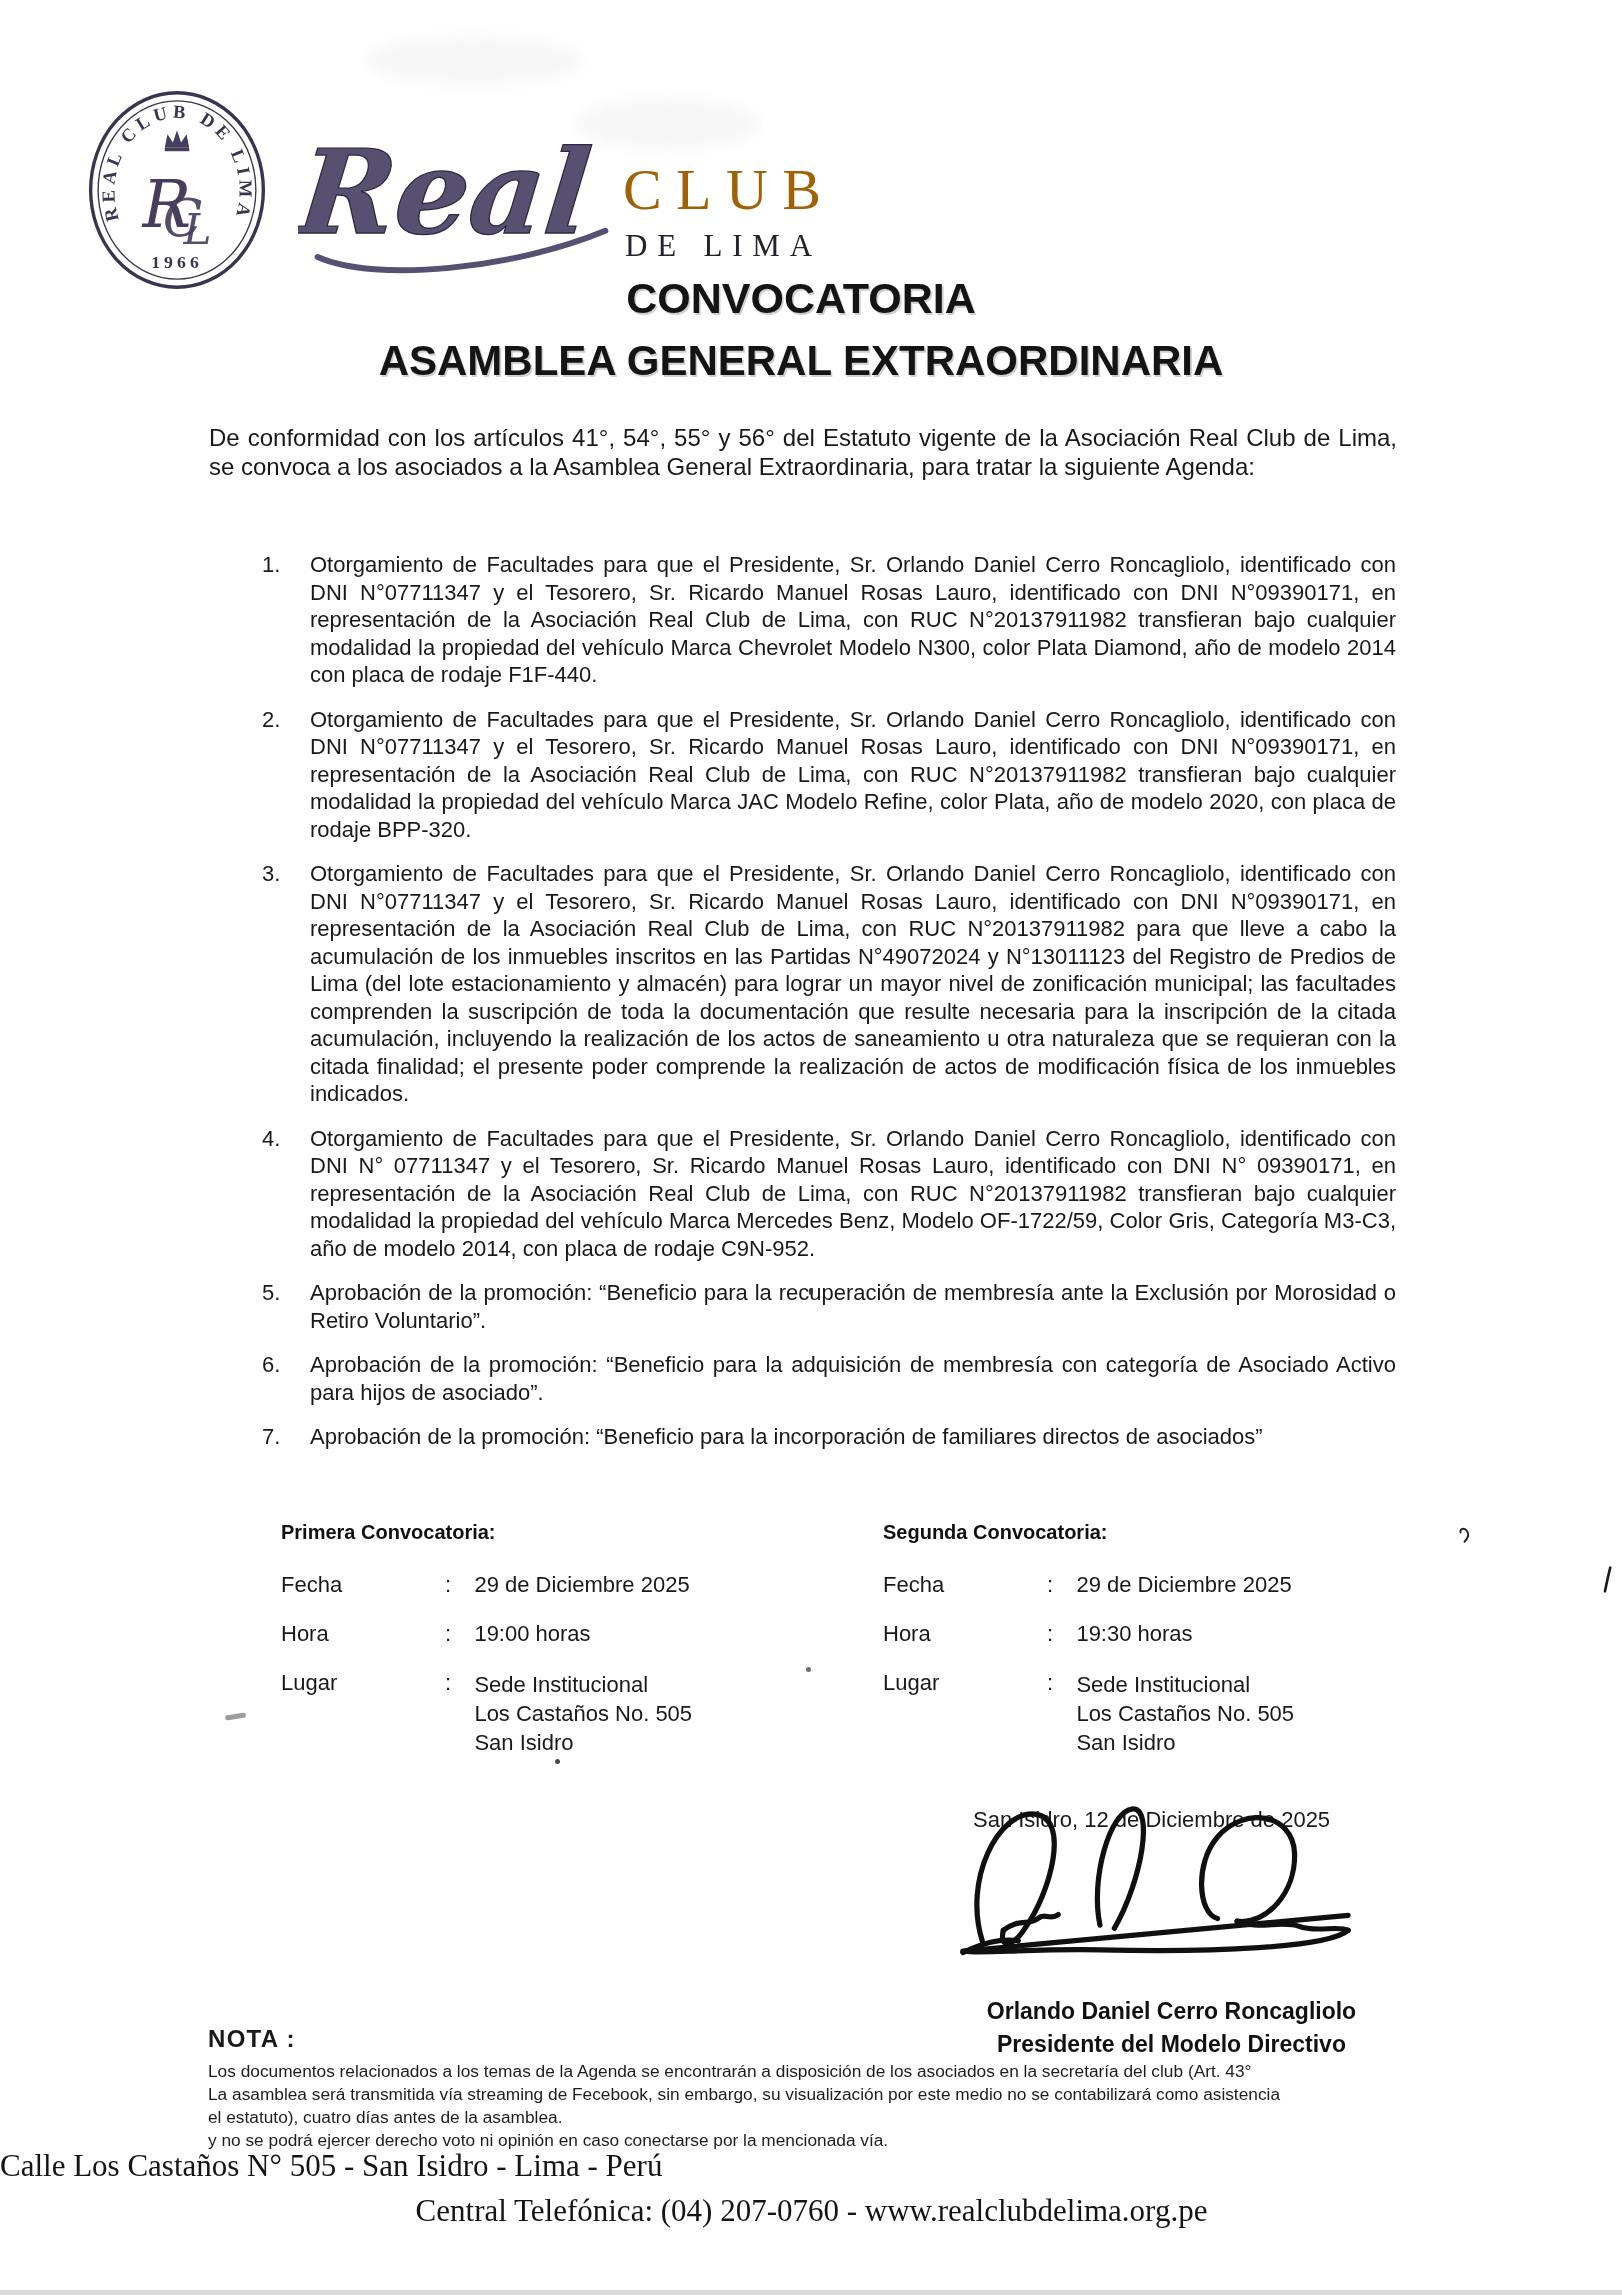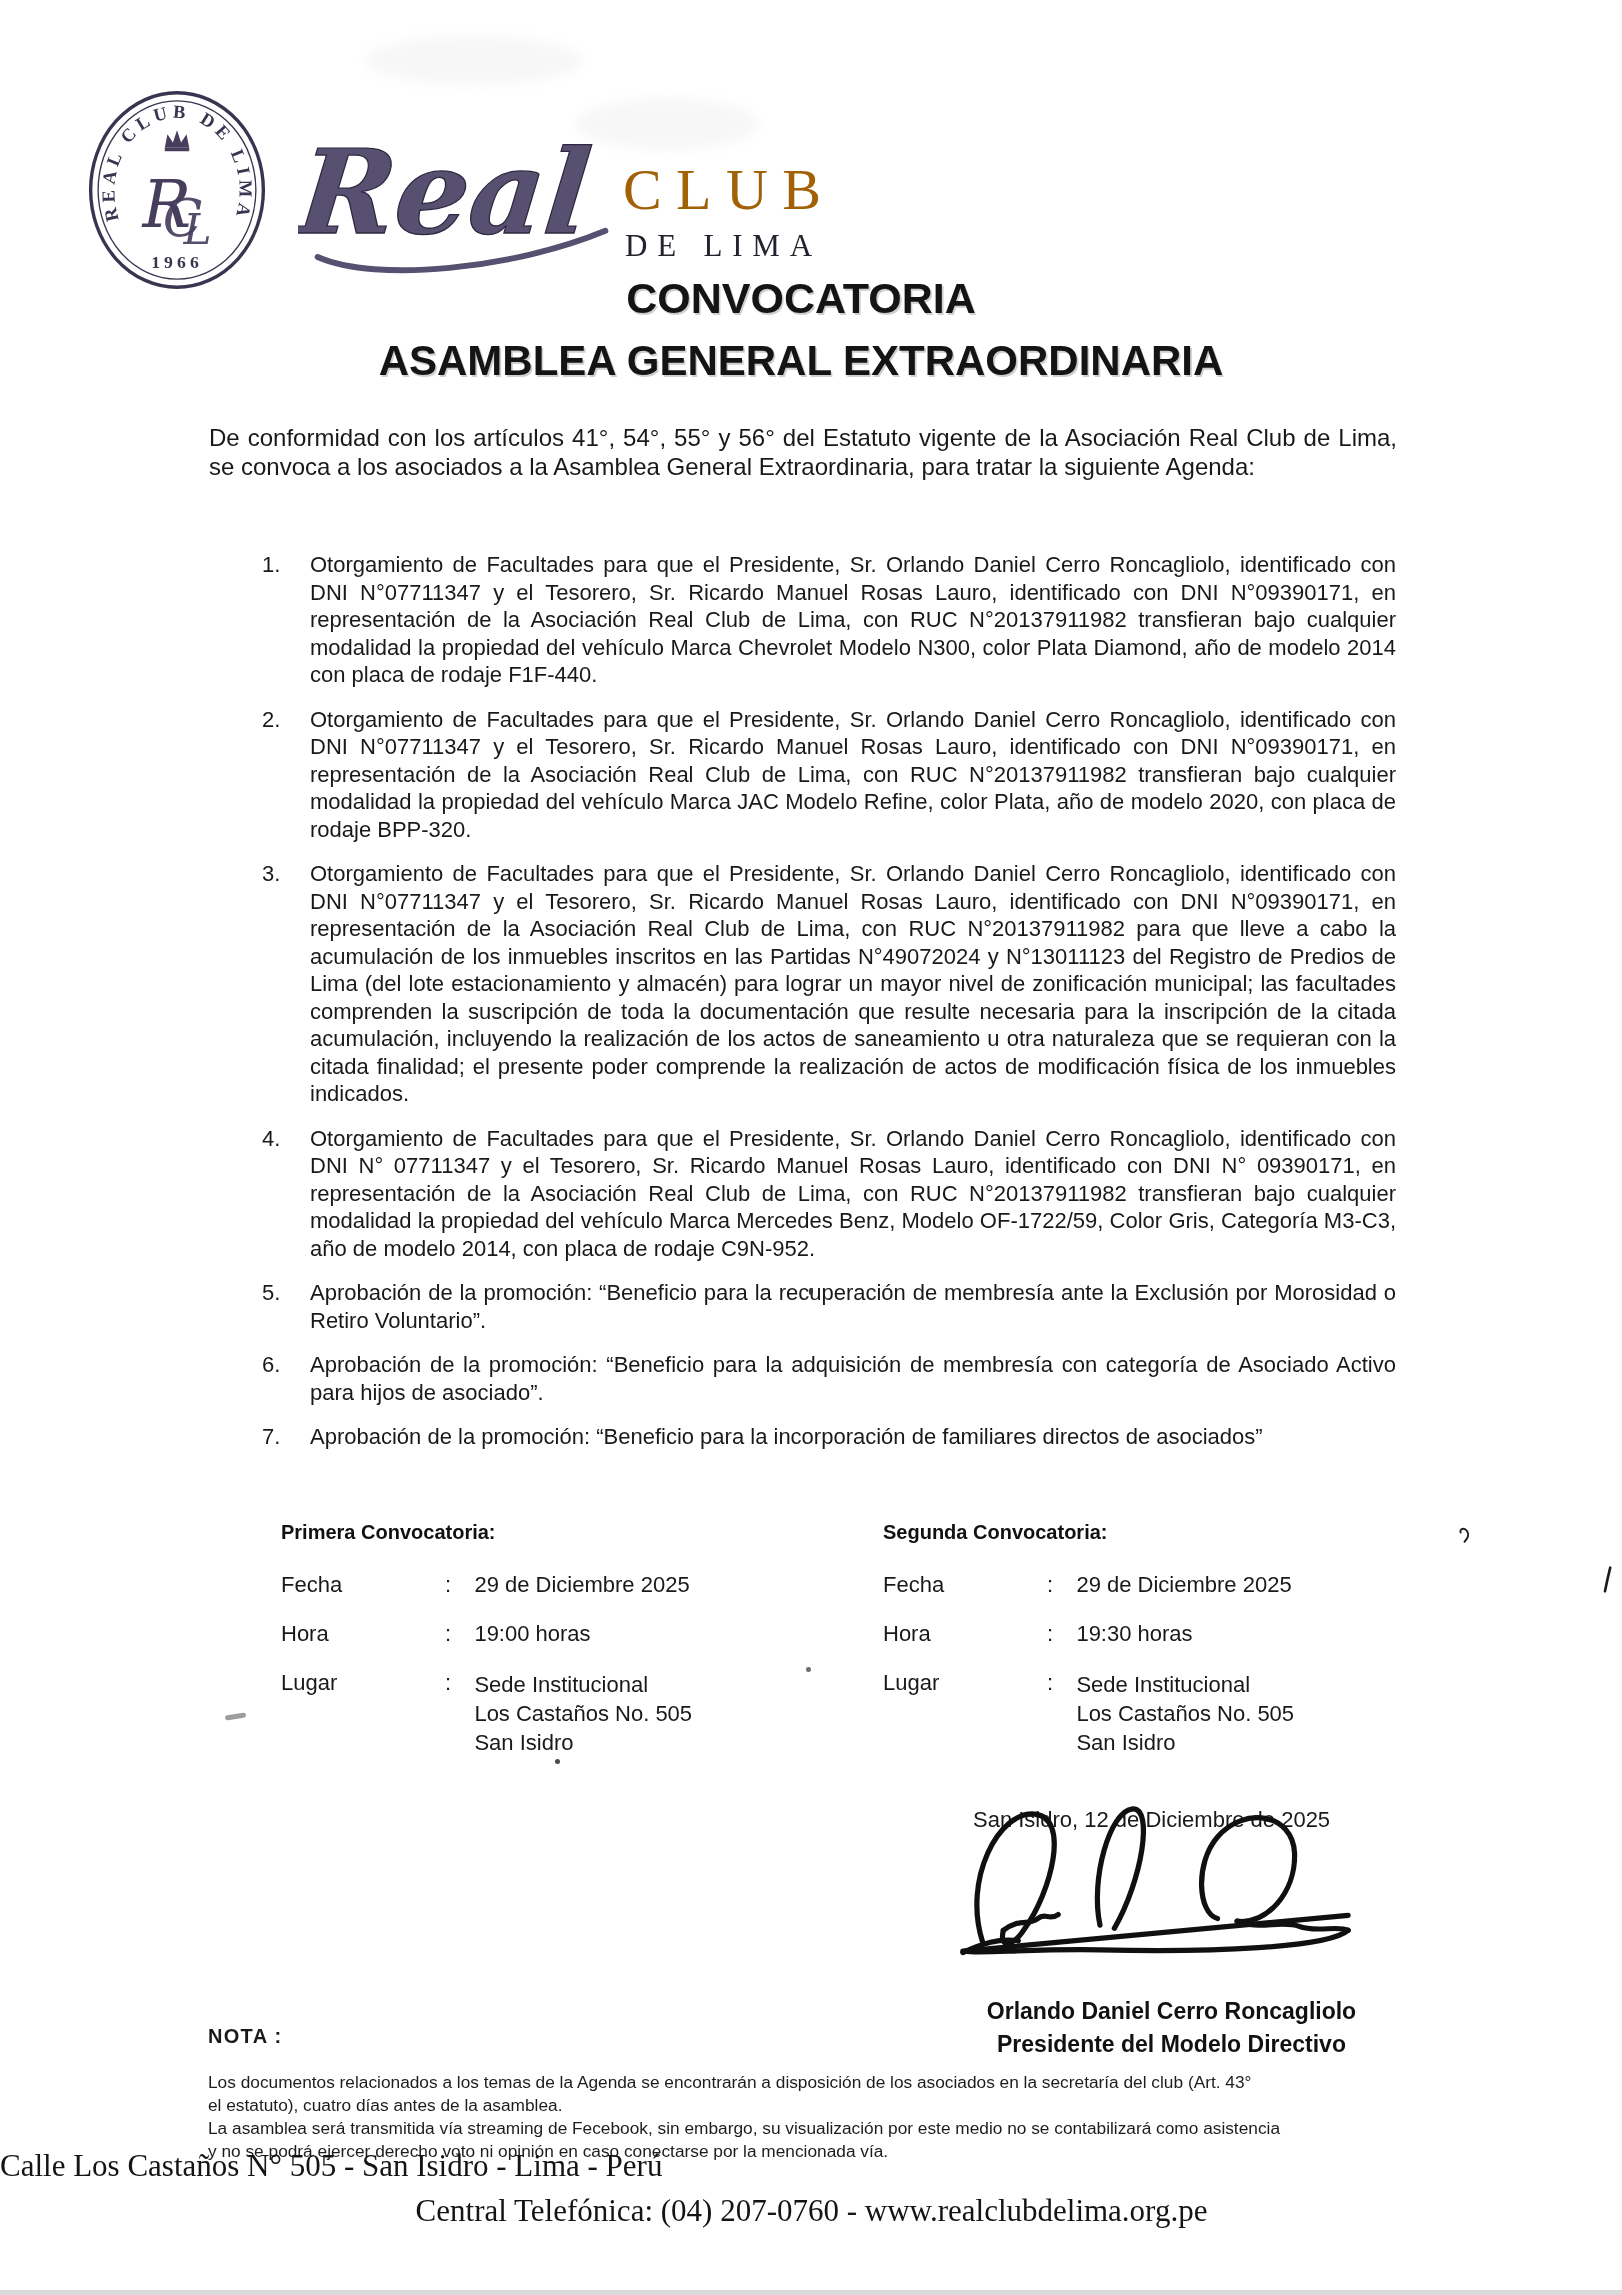--- a/index.html
+++ b/index.html
@@ -39,21 +39,21 @@
   .cs{width:29.4px;flex:none;}
   .cv{flex:1;}
   .cv div{line-height:29.4px;}
   
   .dateline{left:973px;top:1807px;font-size:22px;}
   .sig-svg{left:936px;top:1801px;width:452px;height:160px;}
   .signblock{left:936px;top:1947px;width:471px;text-align:center;
     font-size:23px;font-weight:700;line-height:33px;color:#111;margin-top:48px;}
   
   .nota{left:208px;top:2025px;}
-  .nota-h{font-size:20px;font-weight:700;letter-spacing:1.3px;margin-bottom:23px;}
+  .nota-h{font-size:24px;font-weight:700;letter-spacing:1.3px;margin-bottom:7px;}
   .nota-l{font-size:17.3px;line-height:23px;white-space:nowrap;color:#1d1d1d;}
   
   .footer-1{left:0;right:0;top:2148px;text-align:left;
     font-family:"Liberation Serif","DejaVu Serif",serif;font-size:31px;color:#141414;}
   .footer-2{left:0;right:0;top:2193px;text-align:center;
     font-family:"Liberation Serif","DejaVu Serif",serif;font-size:31px;color:#141414;}
   
   .smudge{border-radius:50%;filter:blur(5.9px);background:rgba(90,90,110,0.05);}
   .edge-strip{left:0;right:0;bottom:0;height:4.6px;background:#dadada;}
   .mark-dash{left:225px;top:1714px;width:21px;height:4.6px;background:#9d9d9d;
@@ -196,22 +196,22 @@
   </svg>
 
   <div class="abs signblock">
     <div>Orlando Daniel Cerro Roncagliolo</div>
     <div>Presidente del Modelo Directivo</div>
   </div>
 
   <div class="abs nota">
     <div class="nota-h">NOTA :</div>
     <div class="nota-l">Los documentos relacionados a los temas de la Agenda se encontrarán a disposición de los asociados en la secretaría del club (Art. 43°</div>
+    <div class="nota-l">La asamblea será transmitida vía streaming de Fecebook, sin embargo, su visualización por este medio no se contabilizará como asistencia</div>
     <div class="nota-l">el estatuto), cuatro días antes de la asamblea.</div>
-    <div class="nota-l">La asamblea será transmitida vía streaming de Fecebook, sin embargo, su visualización por este medio no se contabilizará como asistencia</div>
     <div class="nota-l">y no se podrá ejercer derecho voto ni opinión en caso conectarse por la mencionada vía.</div>
   </div>
 
   <div class="abs footer-1">Calle Los Castaños N° 505 - San Isidro - Lima - Perú</div>
   <div class="abs footer-2">Central Telefónica: (04) 207-0760 - www.realclubdelima.org.pe</div>
 
   <div class="abs mark-dash"></div>
   <div class="abs mark-dot-a"></div>
   <div class="abs mark-dot-b"></div>
   <div class="abs mark-dot-c"></div>

